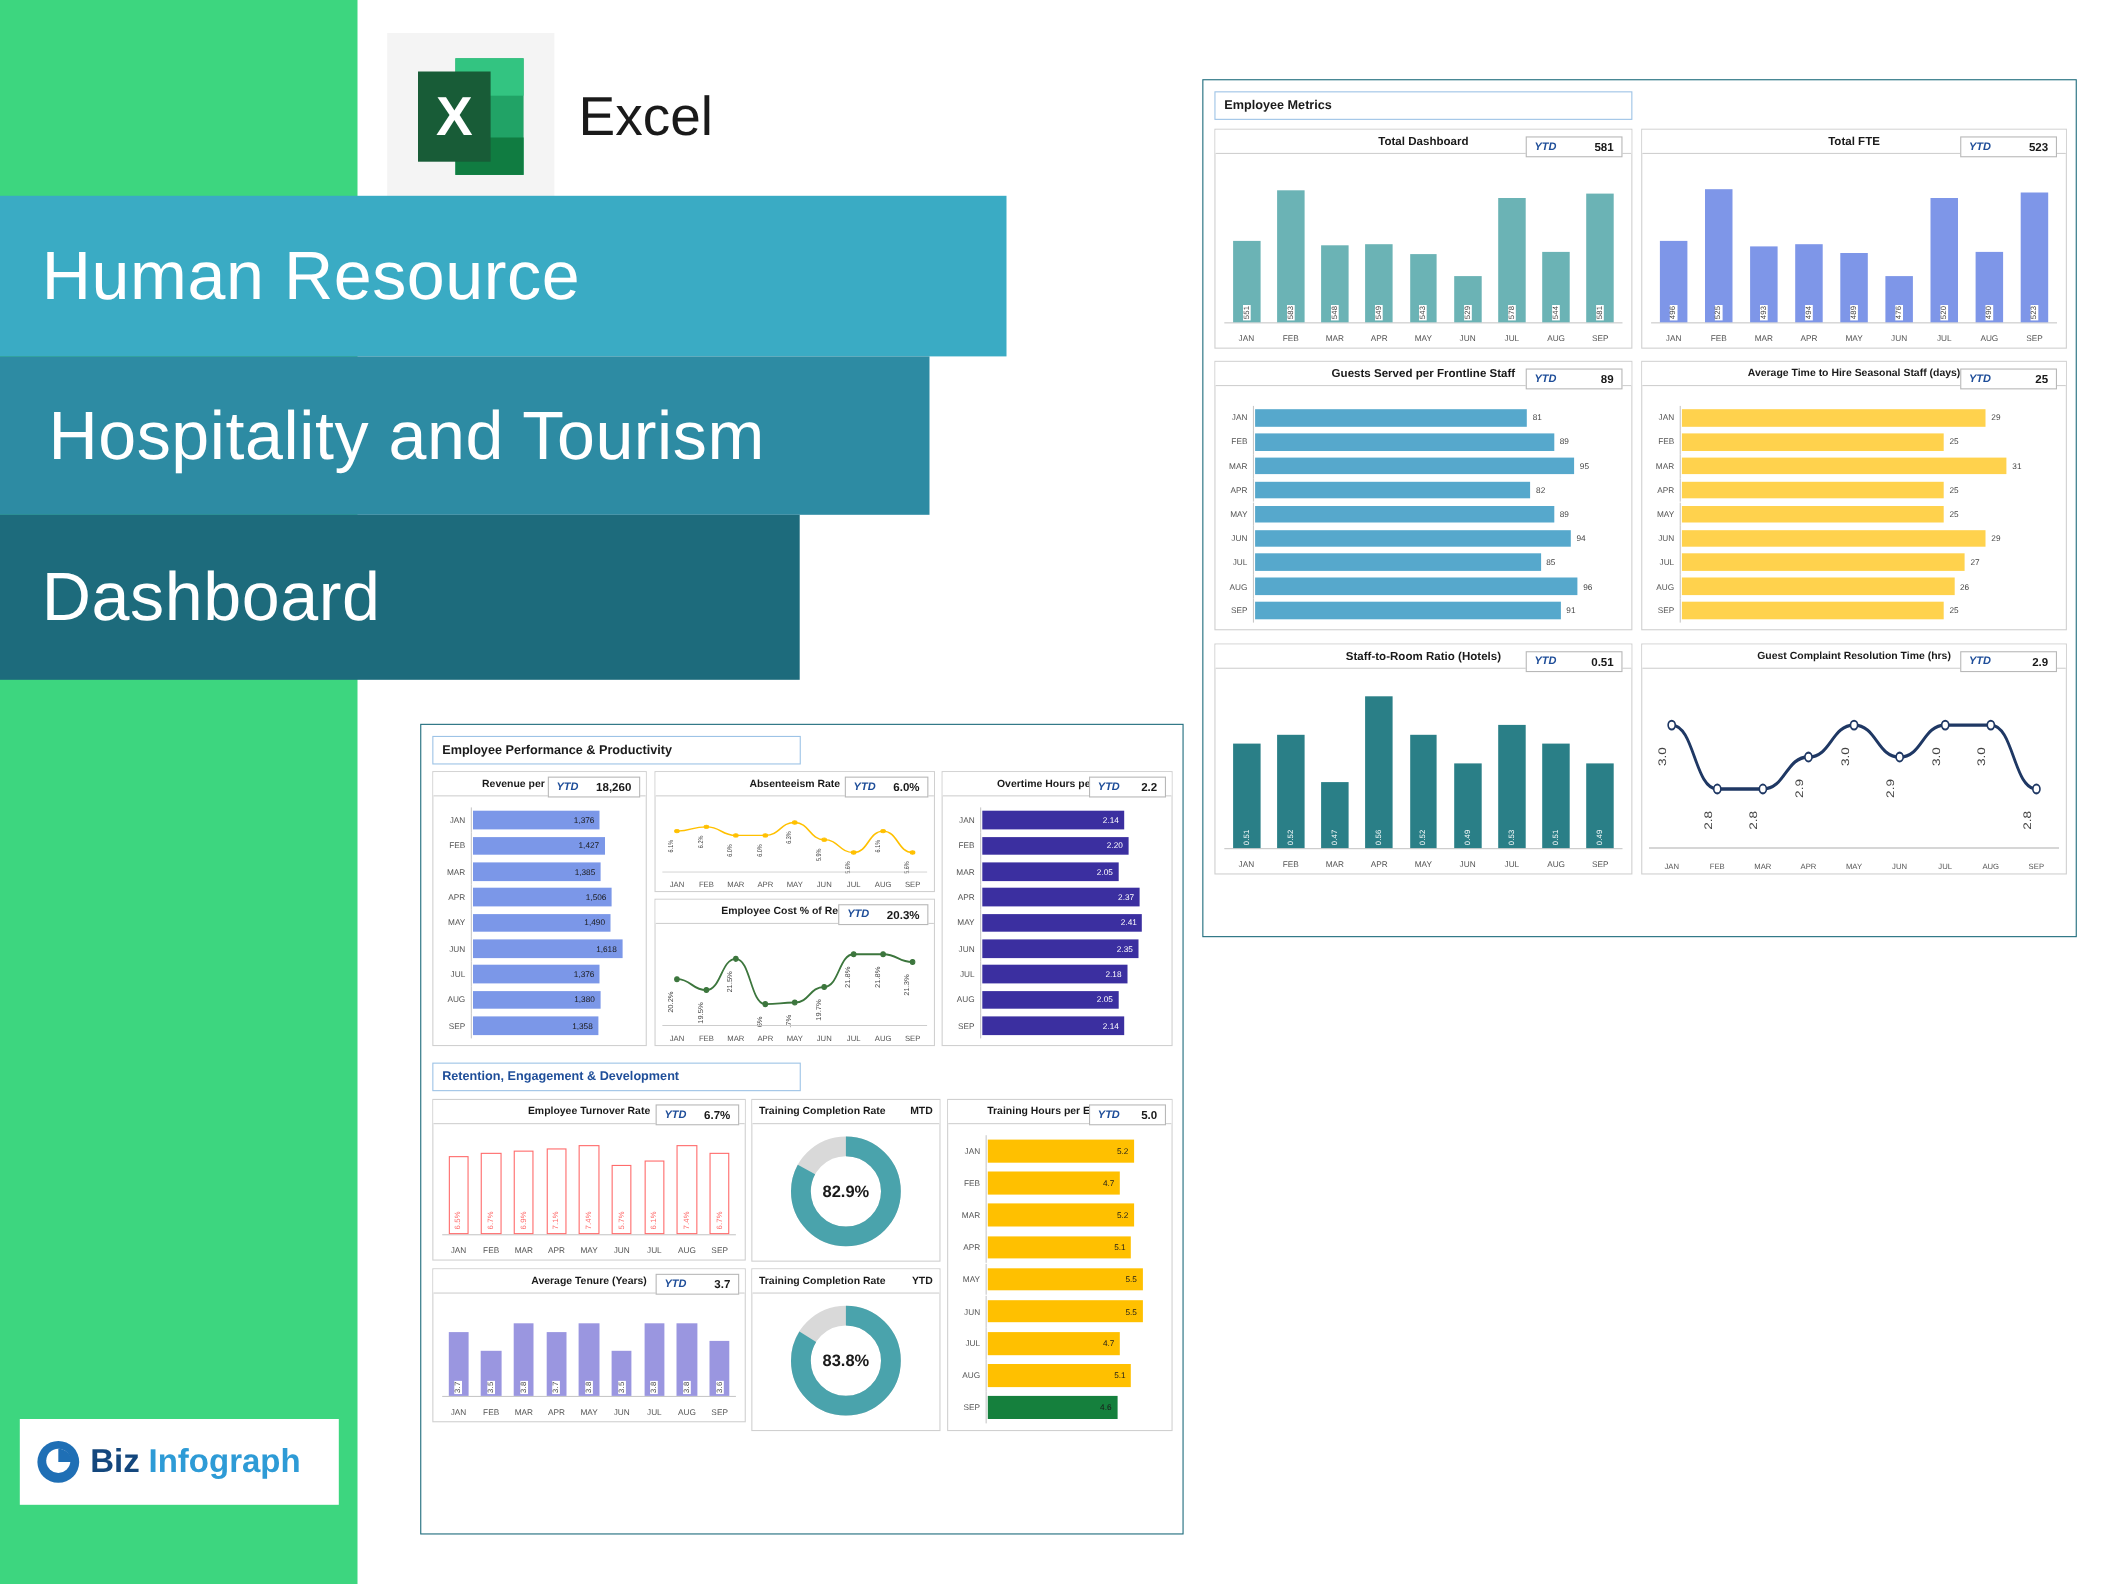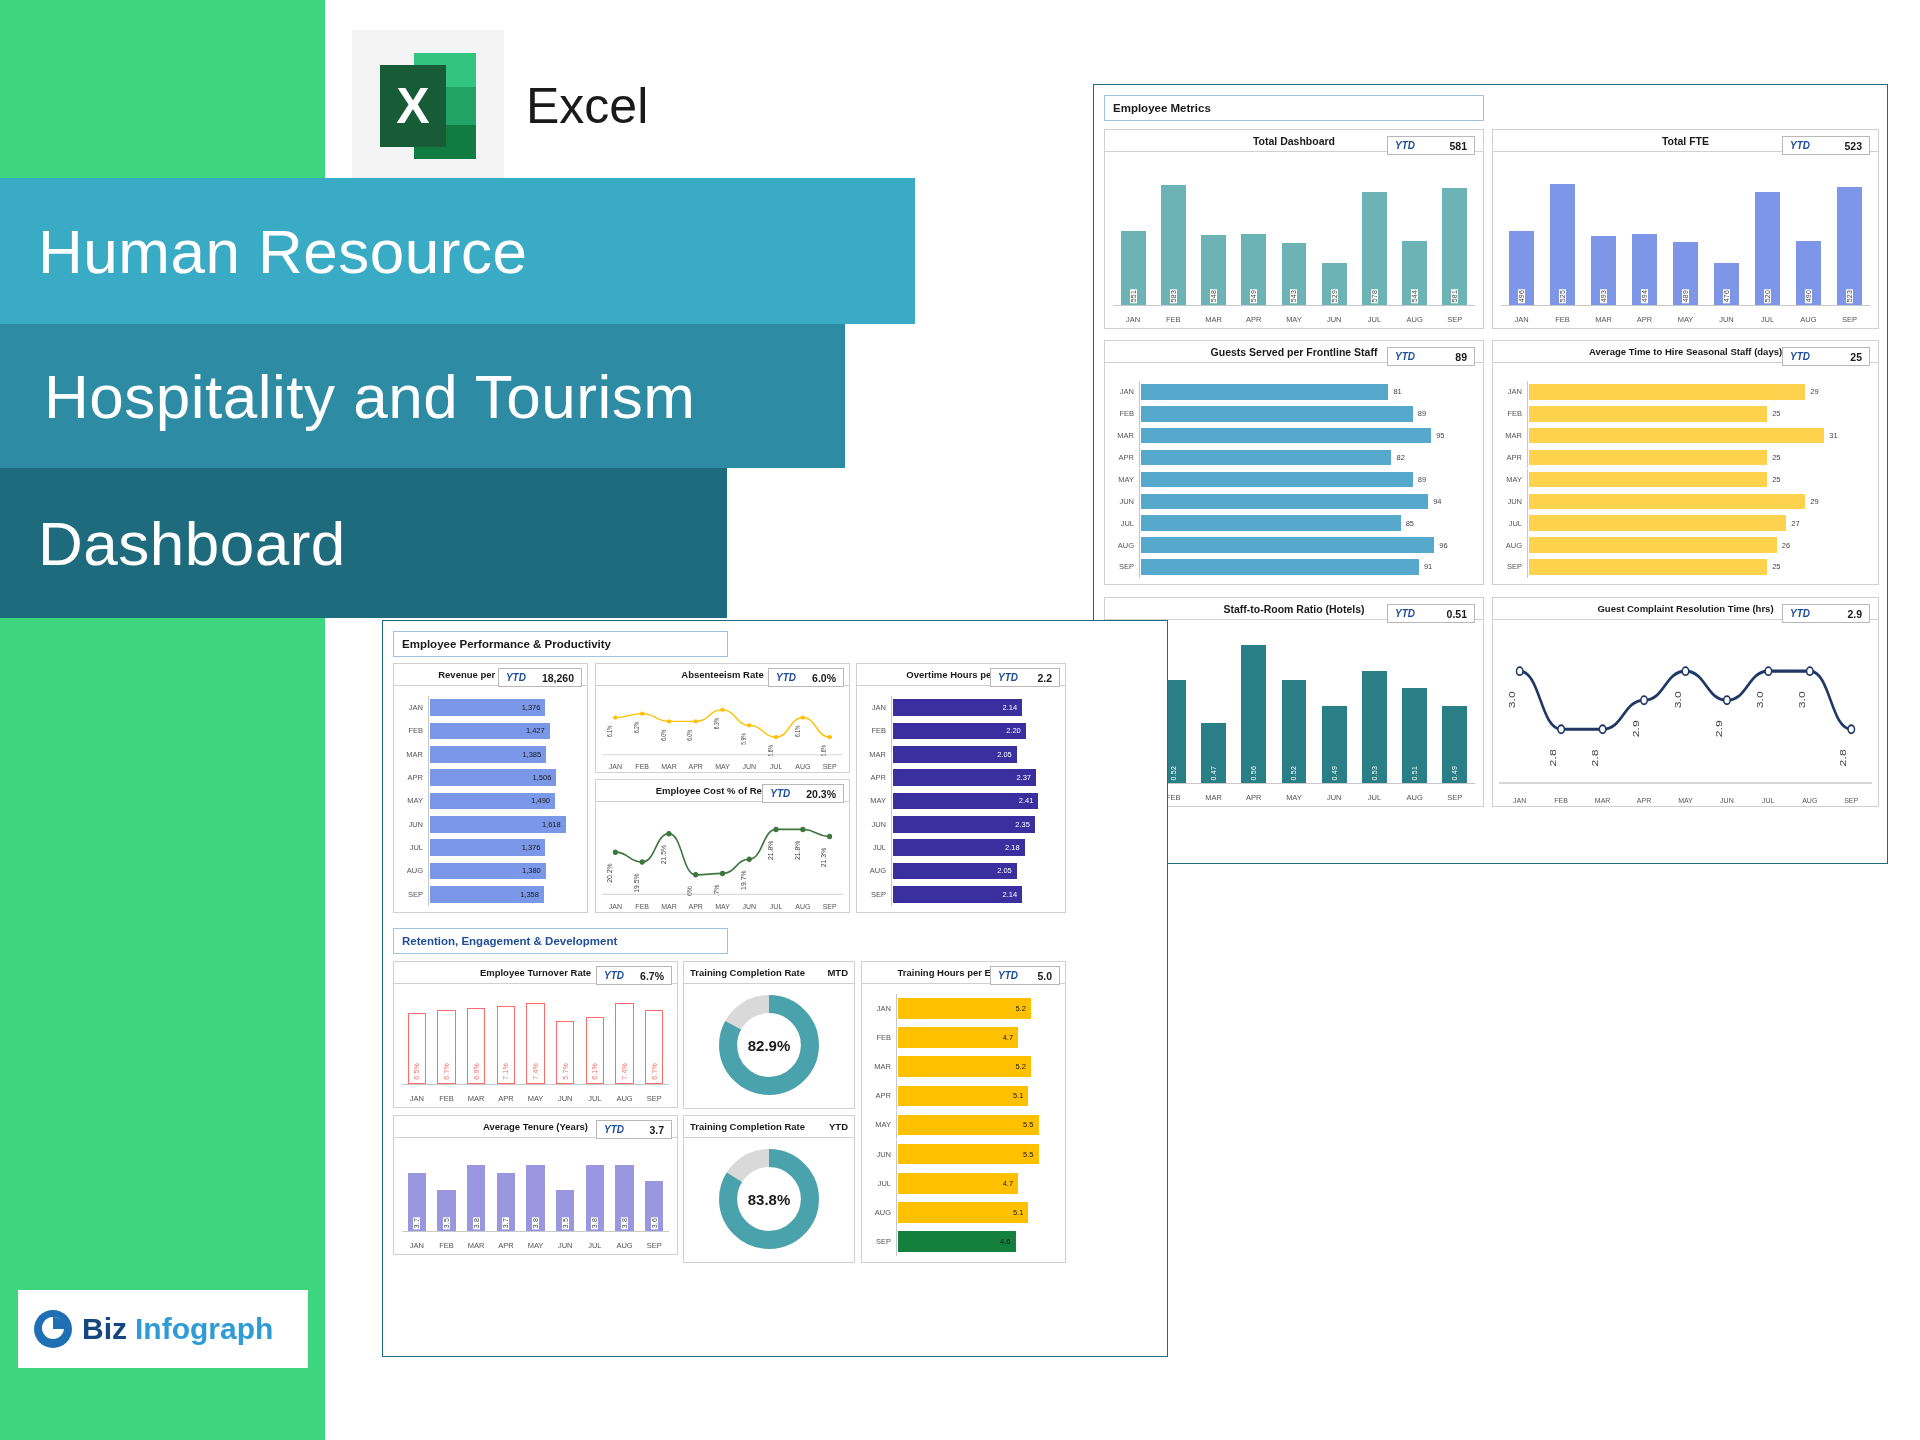--- a/index.html
+++ b/index.html
@@ -131,21 +131,21 @@
 <div class="banner banner3">
   <span class="banner-text">Dashboard</span>
 </div>
 
 <div class="logo-box">
   <div class="logo-mark"></div>
   <span class="logo-biz">Biz</span>
   <span class="logo-info">Infograph</span>
 </div>
 
-<div class="panel" style="left:1093px; top:84px; width:795px; height:780px;">
+<div class="panel" style="left:1093px; top:72px; width:795px; height:780px;">
   <div class="section-title" style="position:absolute;left:10px;top:10px;width:380px;">Employee Metrics</div>
 
   <div class="card" style="left:10px;top:44px;width:380px;height:200px;">
     <div class="card-head">Total Dashboard</div>
     <div class="ytd-box">
       <span class="ytd-lbl">YTD</span>
       <span class="ytd-val">581</span>
     </div>
     <div class="vbars">
         <div class="vbar-col">
@@ -522,21 +522,21 @@
         <span>APR</span>
         <span>MAY</span>
         <span>JUN</span>
         <span>JUL</span>
         <span>AUG</span>
         <span>SEP</span>
       </div>
   </div>
 </div>
 
-<div class="panel" style="left:382px; top:620px; width:786px; height:737px;">
+<div class="panel" style="left:382px; top:658px; width:694px; height:737px;">
 
   <div class="section-title" style="position:absolute;left:10px;top:10px;width:335px;">Employee Performance &amp; Productivity</div>
 
   <div class="card" style="left:10px;top:42px;width:195px;height:250px;">
     <div class="card-head small">Revenue per Employee</div>
     <div class="ytd-box" style="min-width:76px;right:5px;top:4px;">
       <span class="ytd-lbl">YTD</span>
       <span class="ytd-val">18,260</span>
     </div>
     <div class="hbars" style="top:32px;">

